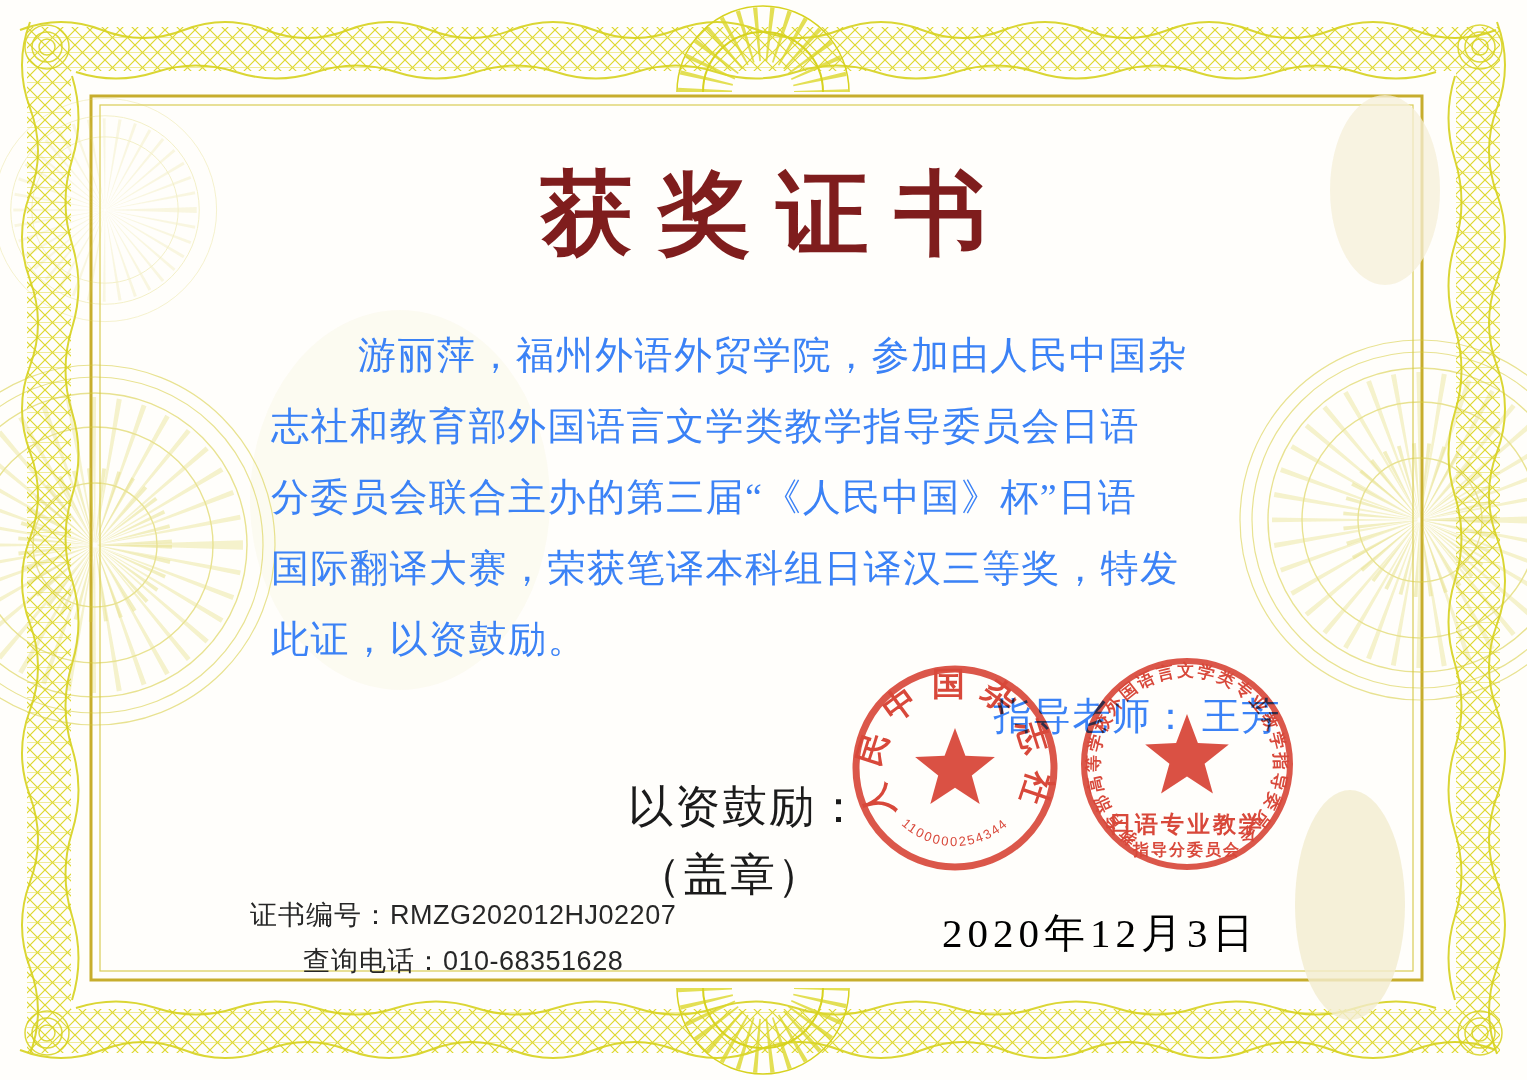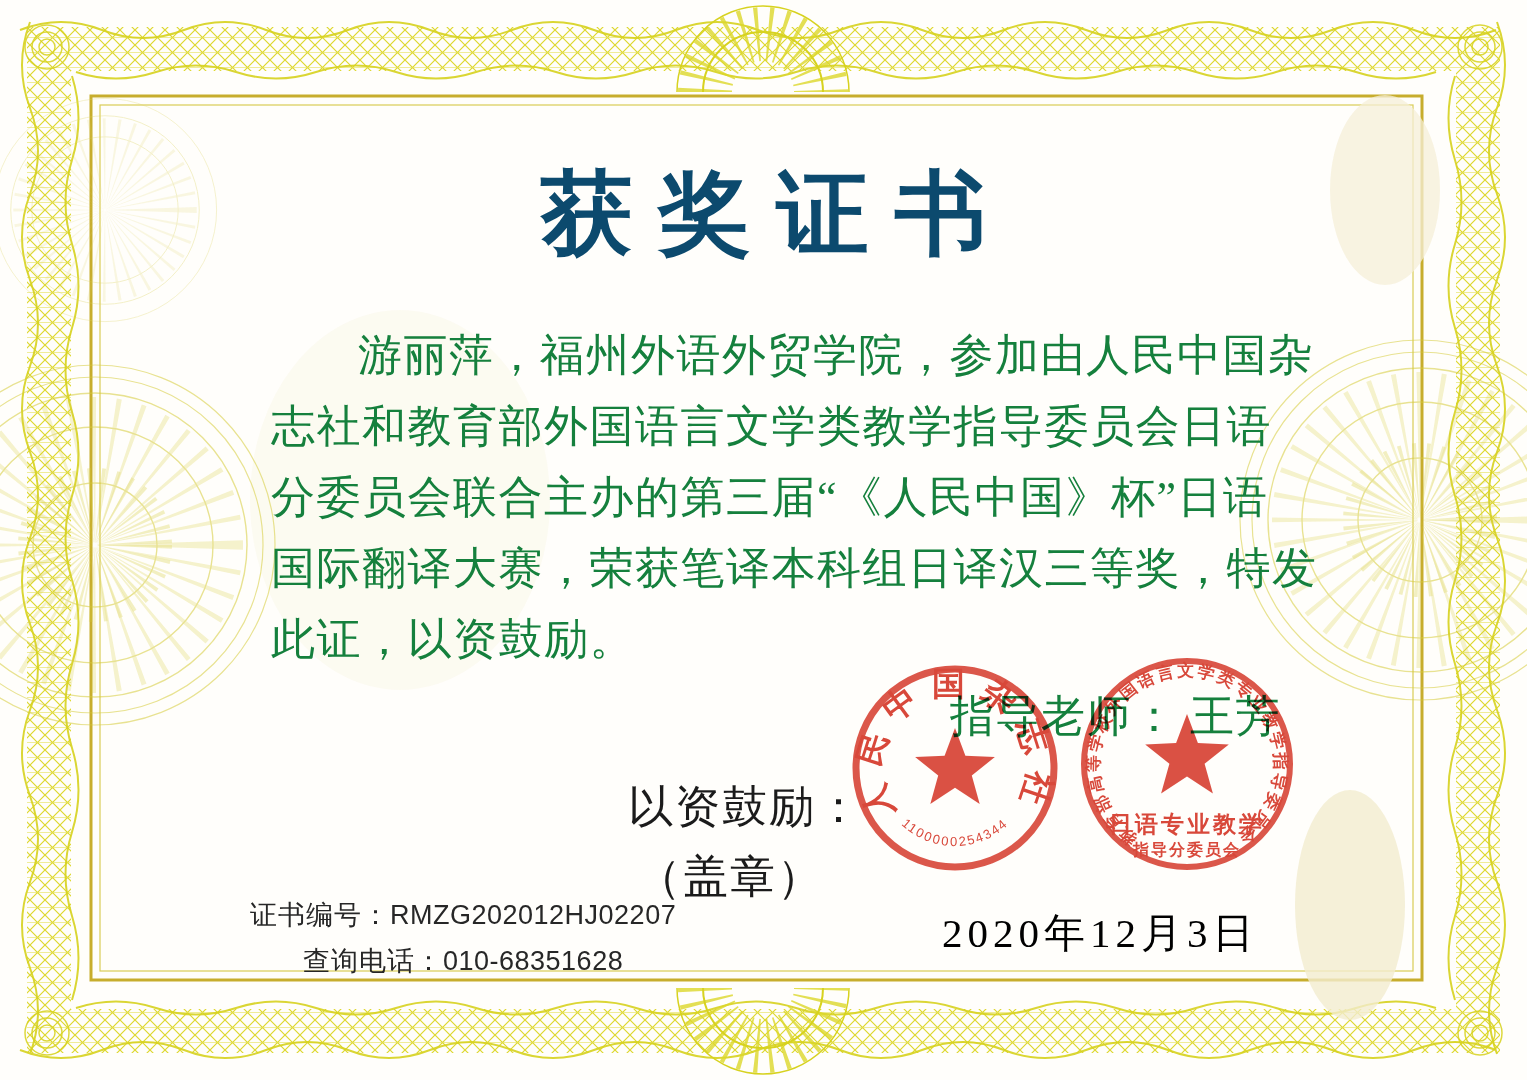--- a/index.html
+++ b/index.html
@@ -5,36 +5,36 @@
   html,body{margin:0;padding:0;}
   body{
     width:1527px;height:1080px;overflow:hidden;background:#ffffff;
     font-family:"Liberation Serif","DejaVu Serif",serif;
   }
   .cert{position:relative;width:1527px;height:1080px;background:#fffefb;overflow:hidden;}
   .layer{position:absolute;left:0;top:0;pointer-events:none;}
 
   .title{
     position:absolute;top:152px;left:0;width:1527px;text-align:center;
-    font-size:92px;font-weight:bold;color:#0c4a6e;
+    font-size:92px;font-weight:bold;color:#7f1d1d;
     letter-spacing:26px;text-indent:26px;z-index:3;
   }
   .body-text{
     position:absolute;top:320px;left:271px;width:1010px;z-index:3;
-    font-size:44px;line-height:71px;color:#15803d;letter-spacing:1.5px;
+    font-size:38px;line-height:71px;color:#3b82f6;letter-spacing:1.5px;
   }
   .body-text .line{white-space:nowrap;}
   .body-text .indent{text-indent:87px;}
   .teacher{margin-top:6px;text-indent:87px;white-space:nowrap;text-align:right;}
 
   .organizer{
     position:absolute;left:628px;top:776px;z-index:3;
     font-size:45px;line-height:62px;color:#1b1b1b;letter-spacing:2px;
   }
-  .organizer .seal-note{margin-left:8px;margin-top:12px;font-family:Liberation Mono, monospace;}
+  .organizer .seal-note{margin-left:8px;margin-top:6px;}
 
   .footer-left{
     position:absolute;left:250px;top:892px;z-index:3;
     font-family:"Liberation Sans","DejaVu Sans",sans-serif;
     font-size:27px;line-height:46px;color:#272727;letter-spacing:1px;text-align:center;
   }
   .footer-left .val{letter-spacing:0.5px;}
 
   .date{
     position:absolute;left:942px;top:906px;z-index:3;

